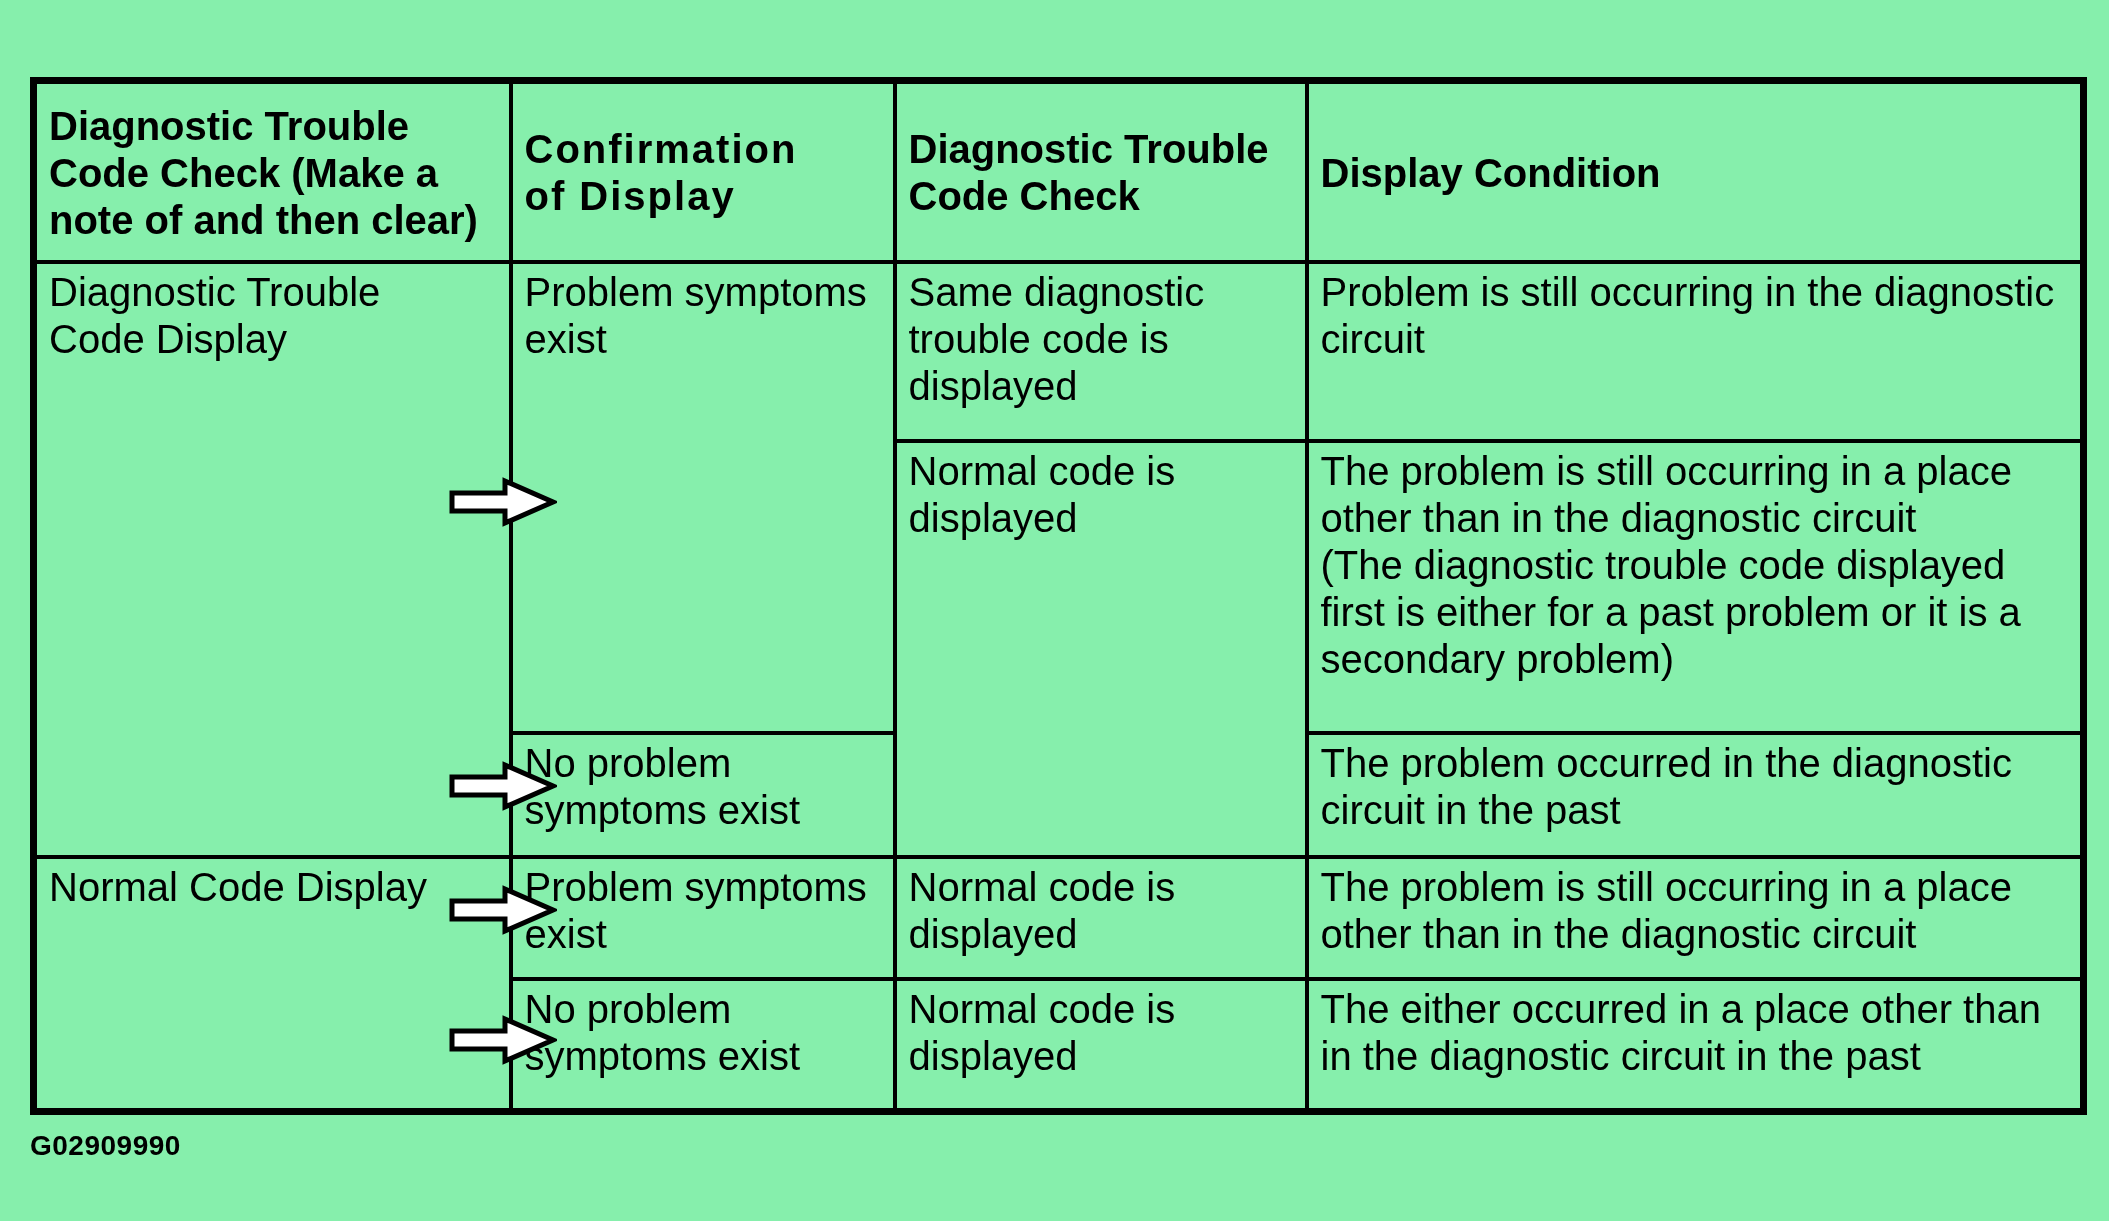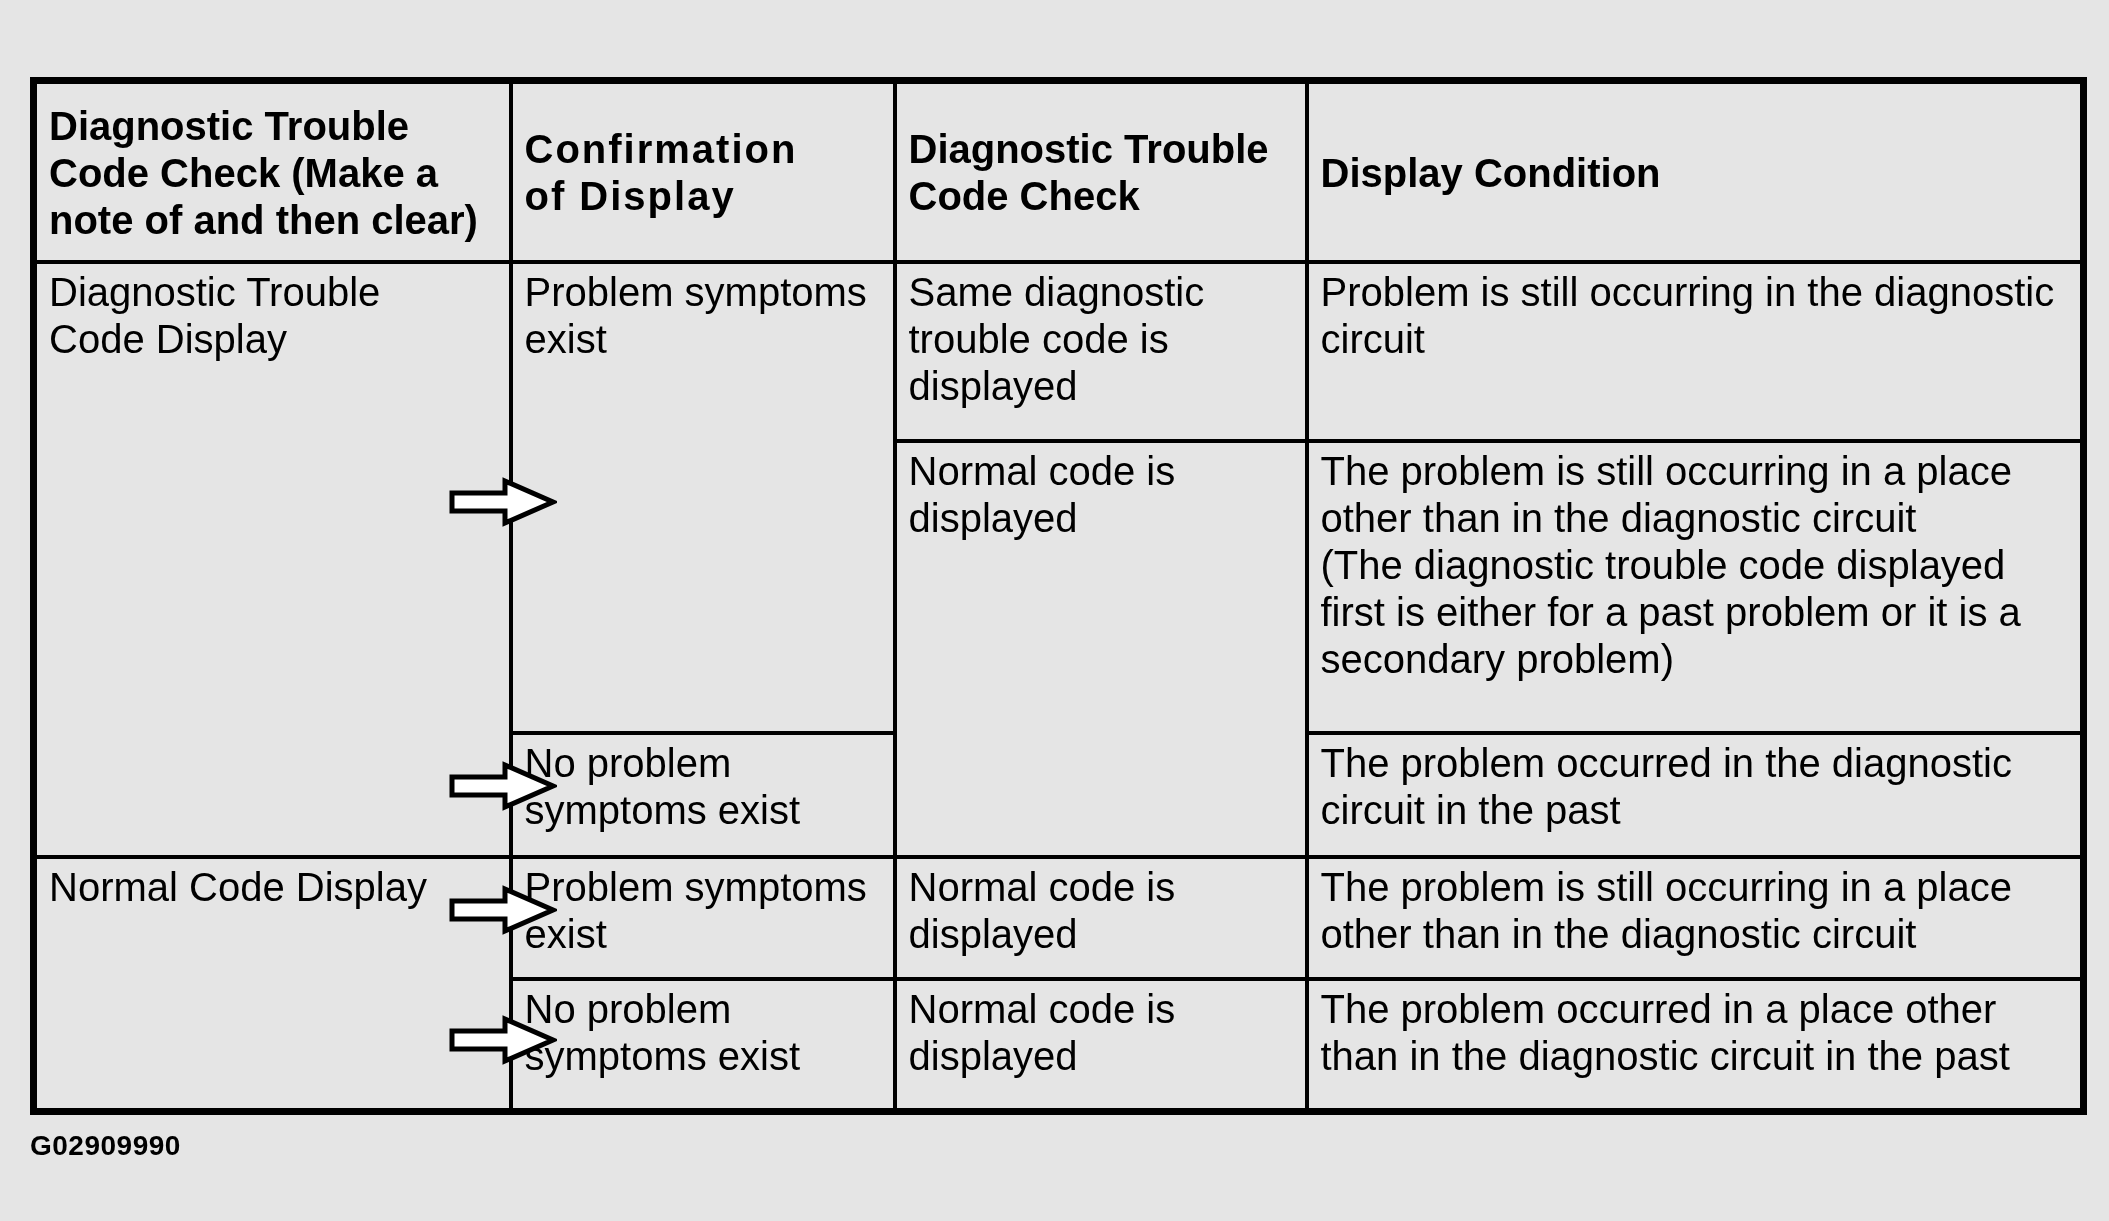--- a/index.html
+++ b/index.html
@@ -1,19 +1,19 @@
 <!DOCTYPE html>
 <html><head>
 <meta charset="utf-8">
 <style>
   html,body { margin:0; padding:0; background:#ffffff; }
   .page {
     position:relative;
     width:2109px; height:1221px;
-    background:#e5e5e5;
+    background:#86efac;
     color:#000000;
     font-family:"Liberation Sans", sans-serif;
     overflow:hidden;
   }
   table.dtc-table {
     position:absolute; left:30px; top:77px;
     width:2050px;
     border-collapse:collapse;
     table-layout:fixed;
     border:7px solid #000;
@@ -100,21 +100,21 @@
     </tr>
     <tr class="h-r4">
       <td rowspan="2">Normal Code Display</td>
       <td class="justify">Problem symptoms exist</td>
       <td class="justify">Normal code is displayed</td>
       <td class="justify">The problem is still occurring in a place other than in the diagnostic circuit</td>
     </tr>
     <tr class="h-r5">
       <td class="justify">No problem symptoms exist</td>
       <td class="justify">Normal code is displayed</td>
-      <td class="justify">The problem occurred in a place other than in the diagnostic circuit in the past</td>
+      <td class="justify">The either occurred in a place other than in the diagnostic circuit in the past</td>
     </tr>
   </tbody>
     </table>
 
   <svg class="flow-arrow a1" viewBox="0 0 108 52">
     <path d="M 3 17 L 56 17 L 56 5 L 104 26 L 56 47 L 56 35 L 3 35 Z" fill="#ffffff" stroke="#000000" stroke-width="5" stroke-linejoin="miter"></path>
   </svg>
   <svg class="flow-arrow a2" viewBox="0 0 108 52">
     <path d="M 3 17 L 56 17 L 56 5 L 104 26 L 56 47 L 56 35 L 3 35 Z" fill="#ffffff" stroke="#000000" stroke-width="5" stroke-linejoin="miter"></path>
   </svg>

